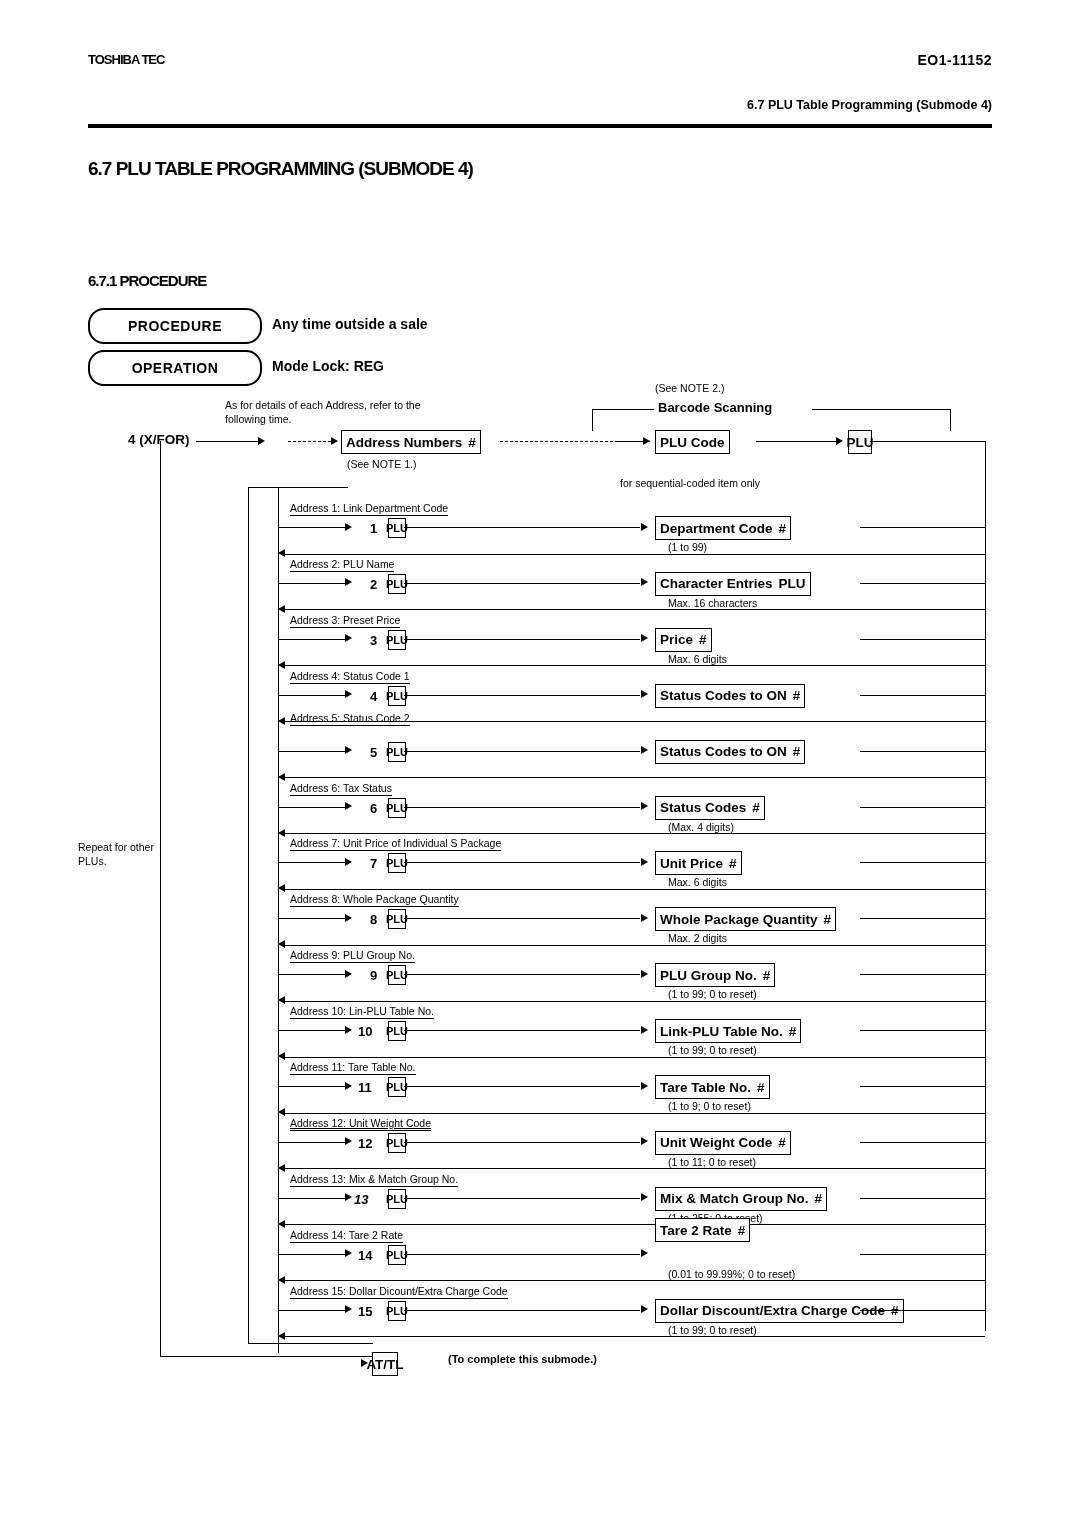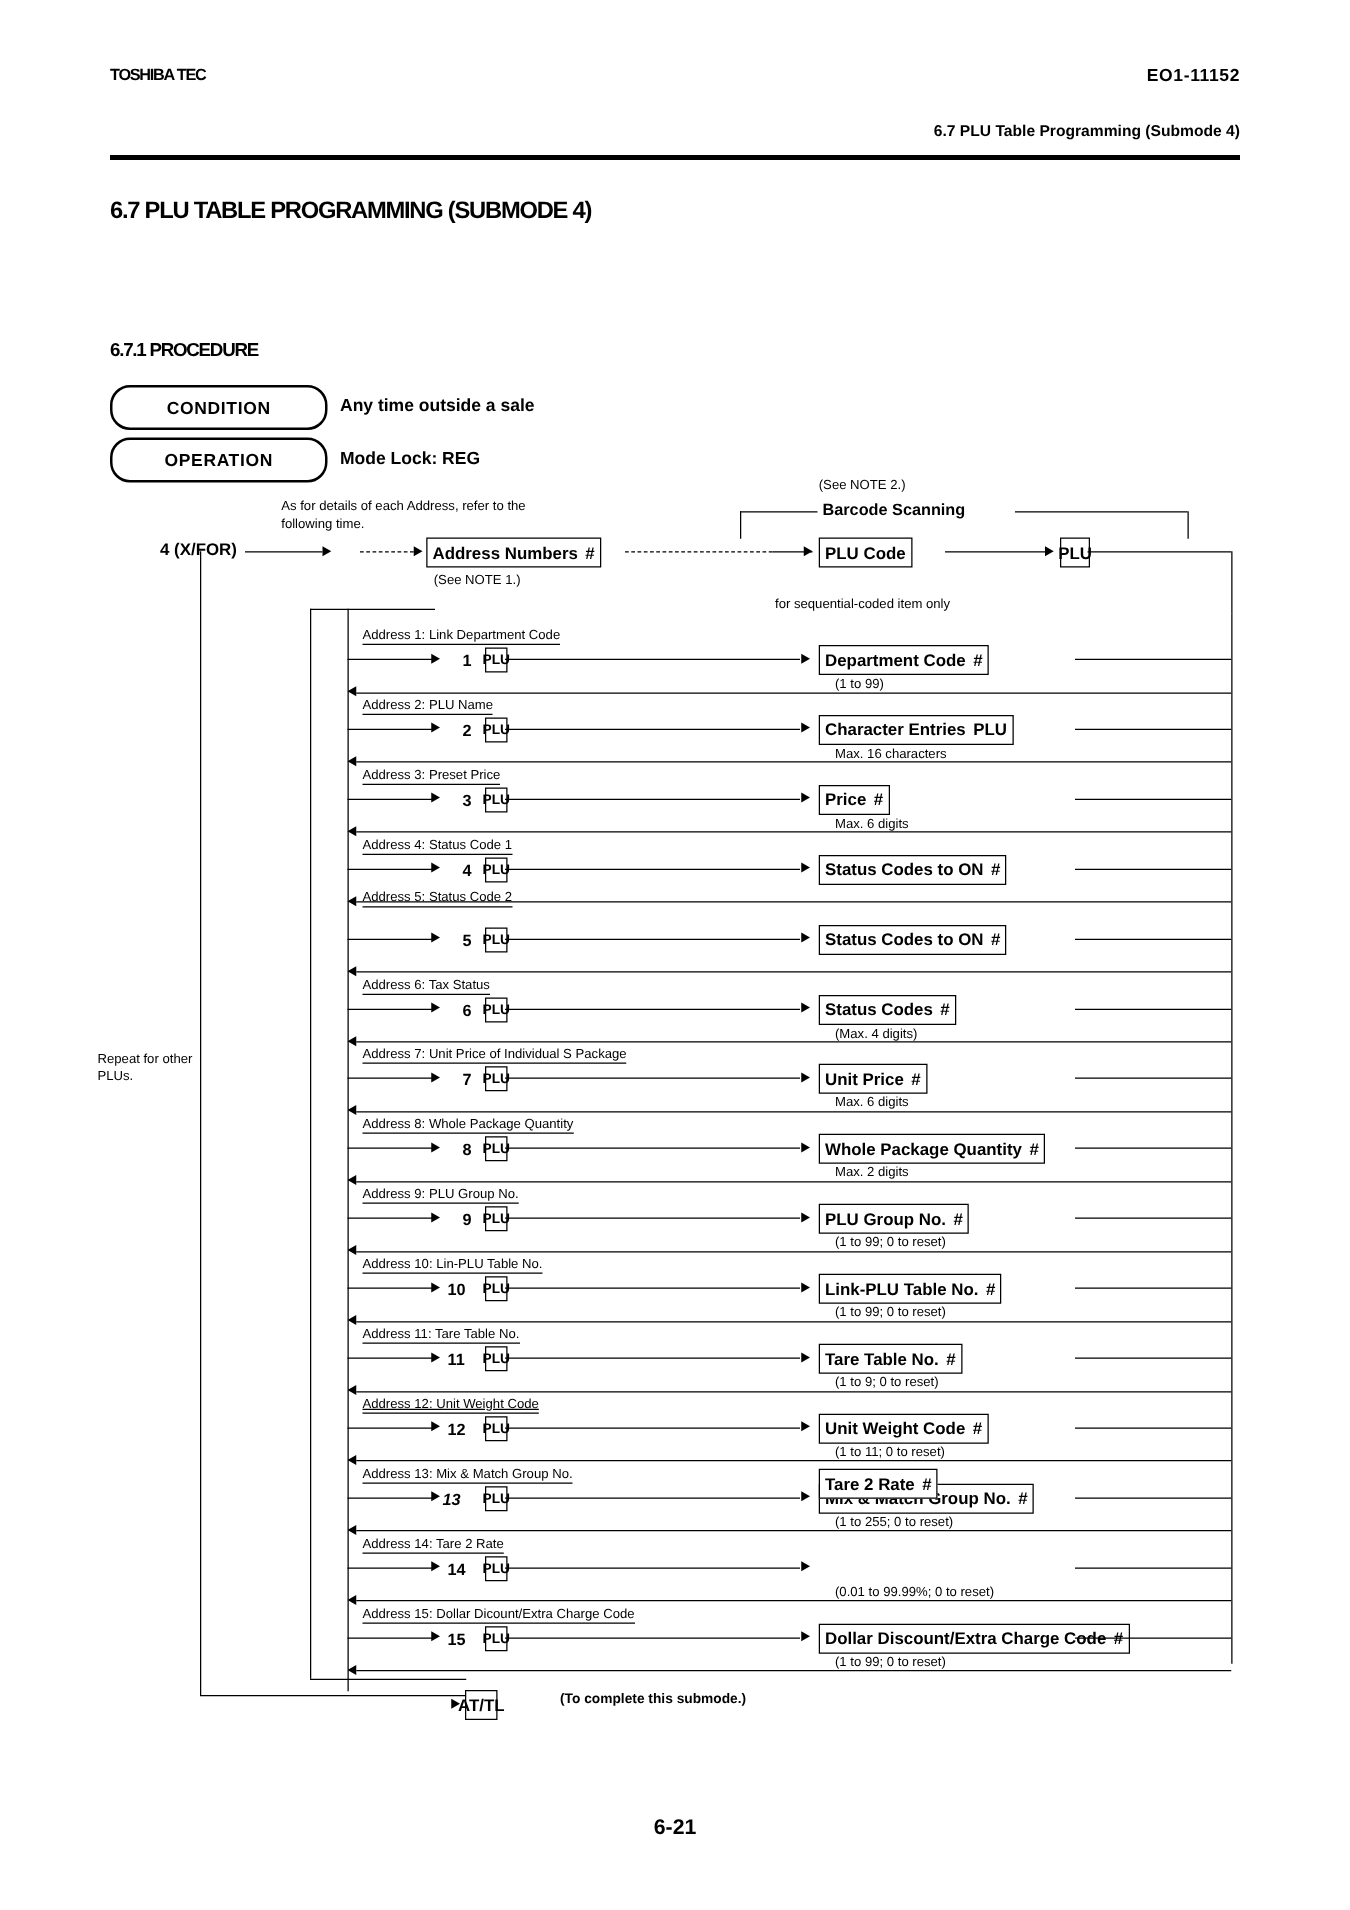--- a/index.html
+++ b/index.html
@@ -70,21 +70,21 @@
 <div class="page">
 
   <div class="hdr-logo">TOSHIBA TEC</div>
   <div class="hdr-code">EO1-11152</div>
   <div class="hdr-sub">6.7 PLU Table Programming (Submode 4)</div>
   <div class="hdr-rule"></div>
 
   <div class="title1">6.7 PLU TABLE PROGRAMMING (SUBMODE 4)</div>
   <div class="title2">6.7.1 PROCEDURE</div>
 
-  <div class="pill pill-cond">CONDITION</div>
+  <div class="pill pill-cond">PROCEDURE</div>
   <div class="cond-txt">Any time outside a sale</div>
   <div class="pill pill-oper">OPERATION</div>
   <div class="oper-txt">Mode Lock: REG</div>
 
   <div class="note-seen">(See NOTE 2.)</div>
   <div class="note-addr">As for details of each Address, refer to the following time.</div>
 
   <div class="barcode-lbl">Barcode Scanning</div>
   <div class="hl" style="left:592px;top:409px;width:62px;"></div>
   <div class="hl" style="left:812px;top:409px;width:138px;"></div>
@@ -370,21 +370,21 @@
       <div class="hl" style="left: 285px; top: 1224.3px; width: 700px;"></div>
       <div class="addr-lbl" style="left: 290px; top: 1228.7px;">Address 14: Tare 2 Rate</div>
       <div class="stepnum" style="left: 358px; top: 1247.7px;">14</div>
       <div class="fieldbox" style="left: 388px; top: 1244.7px; width: 16px; height: 18px; padding: 0px; justify-content: center; font-size: 11px;">
         <span>PLU</span>
       </div>
       <div class="arr-r" style="left: 345px; top: 1249.2px;"></div>
       <div class="hl" style="left: 278px; top: 1253.7px; width: 68px;"></div>
       <div class="hl" style="left: 404px; top: 1253.7px; width: 236px;"></div>
       <div class="arr-r" style="left: 641px; top: 1249.2px;"></div>
-      <div class="fieldbox" style="left: 655px; top: 1175px;">
+      <div class="fieldbox" style="left: 655px; top: 1218px;">
         <span>Tare 2 Rate</span>
         <span class="sep"></span>
         <span>#</span>
       </div>
       <div class="lbl-small" style="left: 668px; top: 1267.7px;">(0.01 to 99.99%; 0 to reset)</div>
       <div class="hl" style="left: 860px; top: 1253.7px; width: 125px;"></div>
       <div class="arr-l" style="left: 278px; top: 1275.7px;"></div>
       <div class="hl" style="left: 285px; top: 1280.2px; width: 700px;"></div>
       <div class="addr-lbl" style="left: 290px; top: 1284.6px;">Address 15: Dollar Dicount/Extra Charge Code</div>
       <div class="stepnum" style="left: 358px; top: 1303.6px;">15</div>
@@ -405,14 +405,13 @@
       <div class="arr-l" style="left: 278px; top: 1331.6px;"></div>
       <div class="hl" style="left: 285px; top: 1336.1px; width: 700px;"></div>
     </div>
 
   <div class="arr-r" style="left:361px;top:1358.5px;"></div>
   <div class="fieldbox" style="left:372px;top:1352px;width:24px;justify-content:center;padding:0;">
     <span>AT/TL</span>
   </div>
   <div class="complete">(To complete this submode.)</div>
 
-  <div class="footer">6-21</div>
 </div>
 
 </body></html>

